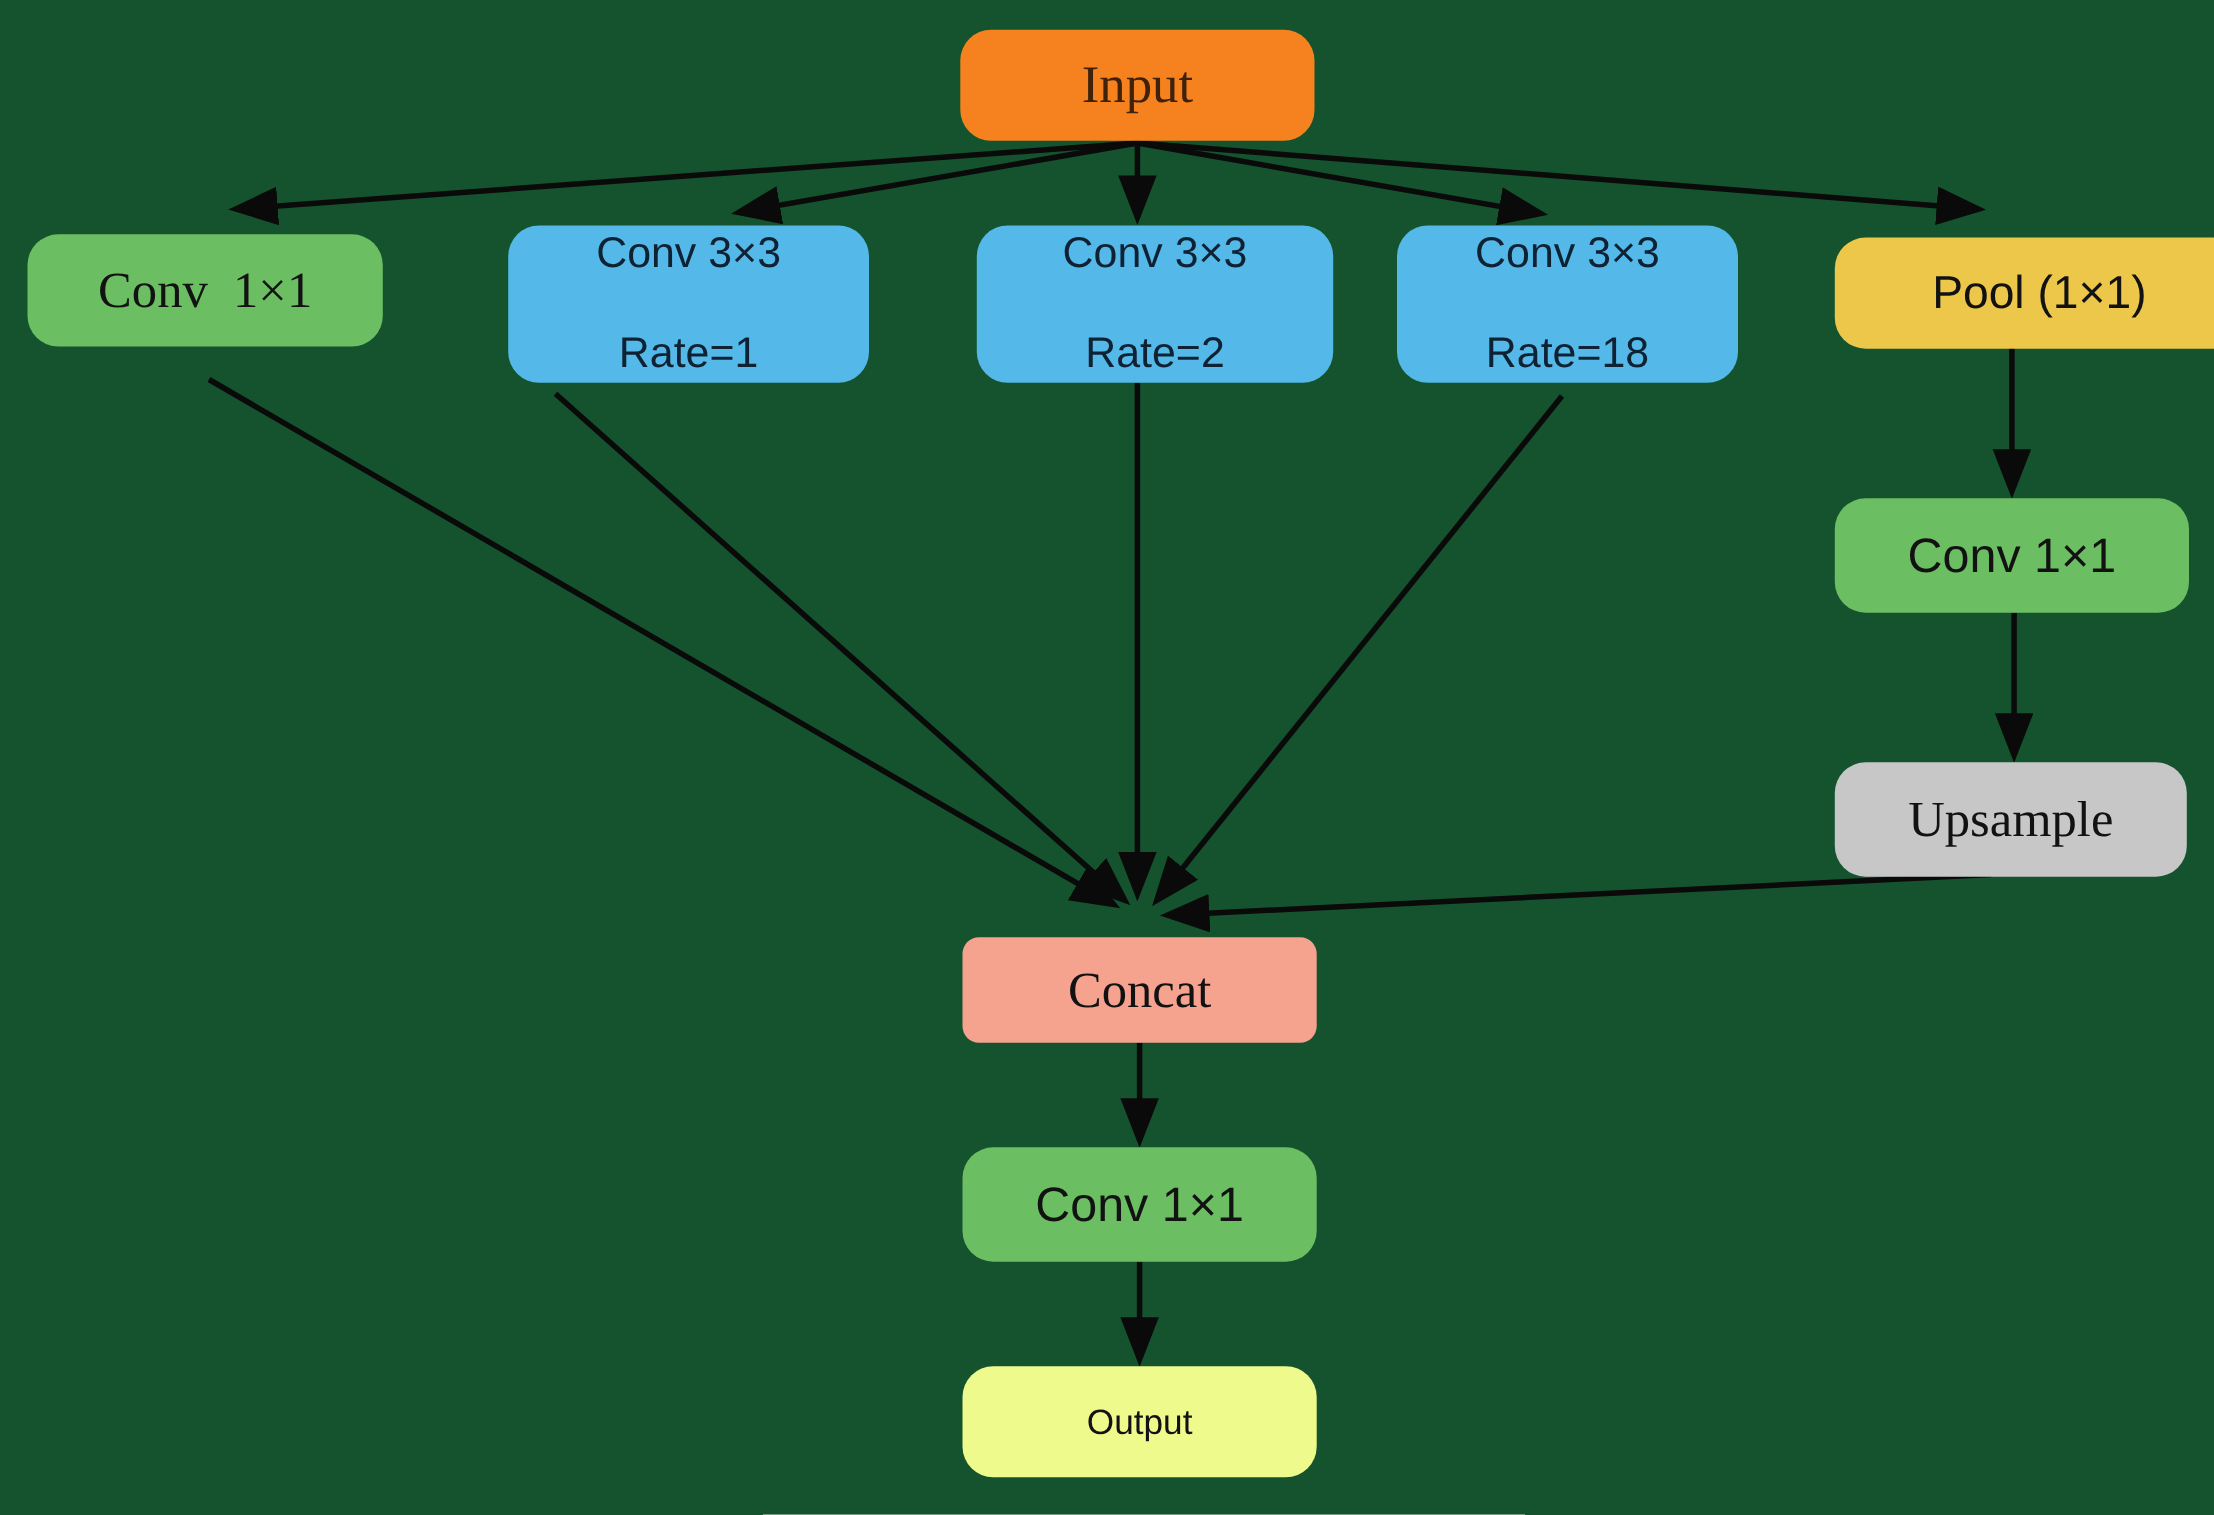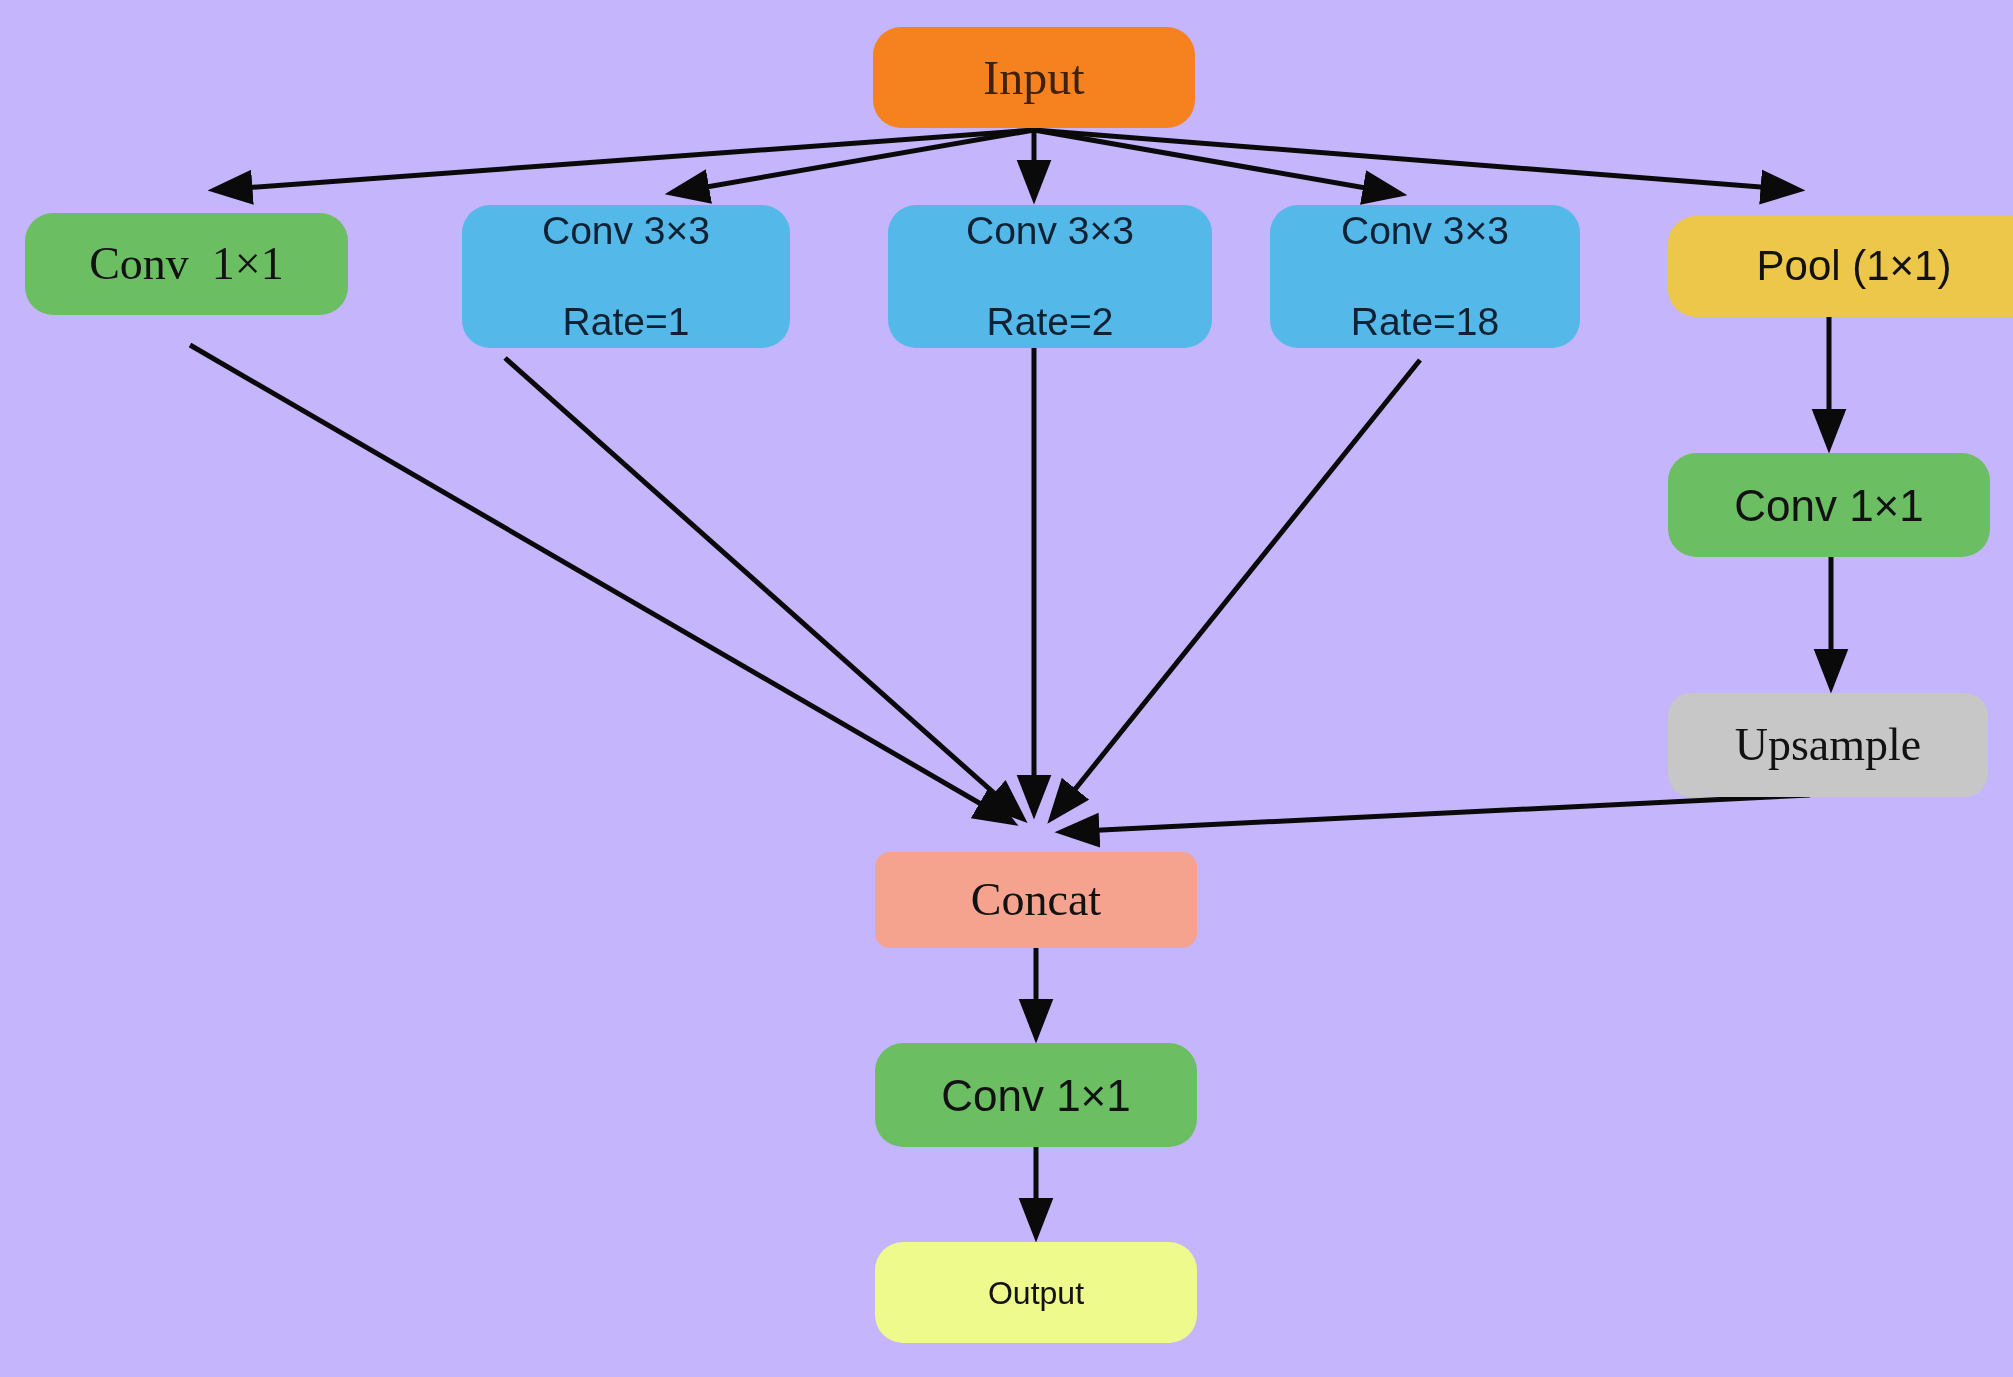--- a/index.html
+++ b/index.html
@@ -1,20 +1,20 @@
 <!DOCTYPE html>
 <html><head>
 <meta charset="utf-8">
 <style>
   html, body { margin: 0; padding: 0; background: #ffffff; }
   .canvas {
     position: relative;
     width: 2013px;
     height: 1377px;
-    background: #c4b5fd;
+    background: #14532d;
     font-family: "Liberation Sans", sans-serif;
     overflow: hidden;
   }
   svg.edges {
     position: absolute;
     left: 0; top: 0;
     width: 2013px; height: 1377px;
   }
   svg.edges line { stroke: #0a0a0a; stroke-width: 5; }
   .node {
@@ -32,21 +32,21 @@
   .sans  { font-family: "Liberation Sans", sans-serif; gap: 32px; }
 
   .node-input        { left: 873px;  top: 27px;   width: 322px; height: 101px; background: #F5821F; font-size: 48px; color: #40210a; }
   .node-conv1x1-left { left: 25px;   top: 213px;  width: 323px; height: 102px; background: #6CBE63; font-size: 46px; }
   .node-conv1x1-left .lbl { white-space: pre; }
   .node-rate6        { left: 462px;  top: 205px;  width: 328px; height: 143px; background: #54B8E8; font-size: 39px; color: #0f2233; line-height: 1.5; }
   .node-rate12       { left: 888px;  top: 205px;  width: 324px; height: 143px; background: #54B8E8; font-size: 39px; color: #0f2233; line-height: 1.5; }
   .node-rate18       { left: 1270px; top: 205px;  width: 310px; height: 143px; background: #54B8E8; font-size: 39px; color: #0f2233; line-height: 1.5; }
   .node-pool         { left: 1668px; top: 216px;  width: 372px; height: 101px; background: #EDC74A; font-size: 42px; }
   .node-conv1x1-right{ left: 1668px; top: 453px;  width: 322px; height: 104px; background: #6CBE63; font-size: 44px; }
-  .node-upsample     { left: 1668px; top: 693px;  width: 320px; height: 104px; background: #C7C7C7; font-size: 46px; border-radius: 23px; }
+  .node-upsample     { left: 1668px; top: 693px;  width: 320px; height: 104px; background: #C7C7C7; font-size: 46px; }
   .node-concat       { left: 875px;  top: 852px;  width: 322px; height: 96px;  background: #F5A28F; font-size: 46px; border-radius: 15px; }
   .node-conv1x1-bottom{ left: 875px; top: 1043px; width: 322px; height: 104px; background: #6CBE63; font-size: 44px; }
   .node-output       { left: 875px;  top: 1242px; width: 322px; height: 101px; background: #EFFA8D; font-size: 32px; }
 </style>
 </head>
 <body>
 
 <div class="canvas">
 
   <svg class="edges" viewBox="0 0 2013 1377" xmlns="http://www.w3.org/2000/svg">

